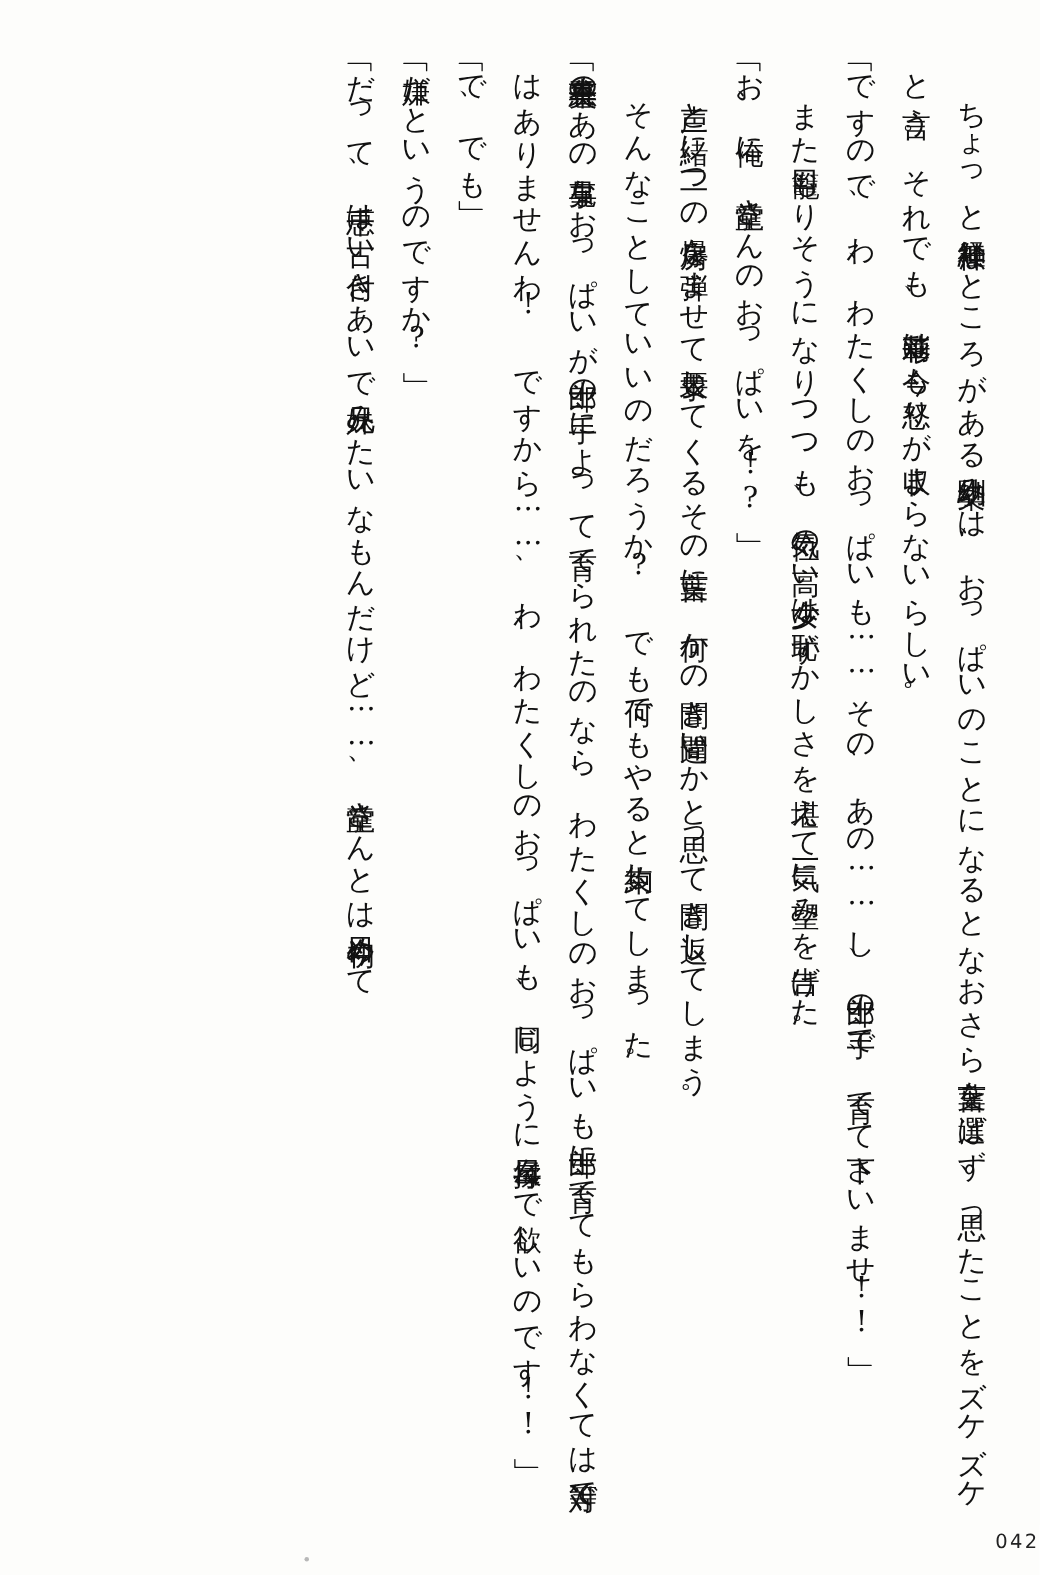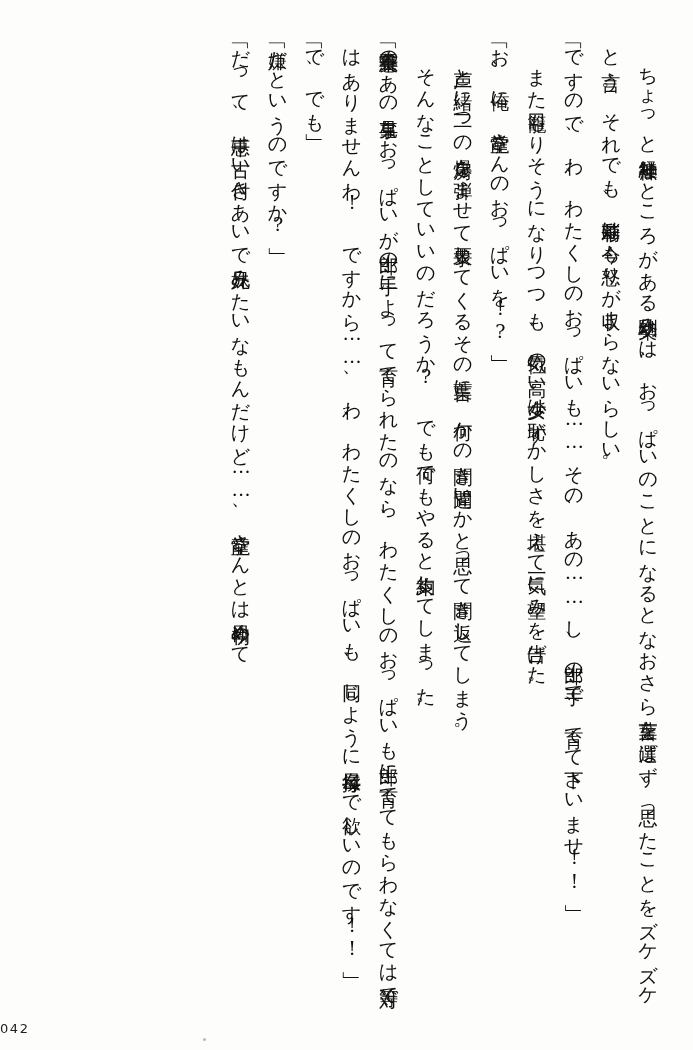--- a/index.html
+++ b/index.html
@@ -42,21 +42,21 @@
     text-indent: 0;
   }
   #text-block p.indent {
     text-indent: 1em;
   }
   #page-number {
     position: absolute;
     bottom: 14px;
     left: 0;
     right: 0;
-    text-align: left;
+    text-align: right;
     font-size: 13px;
     letter-spacing: 0.12em;
     color: #222222;
     font-family: "DejaVu Sans", "Liberation Sans", sans-serif;
   }
   #dust-mark {
     position: absolute;
     left: 203px;
     bottom: 9px;
     width: 3px;

